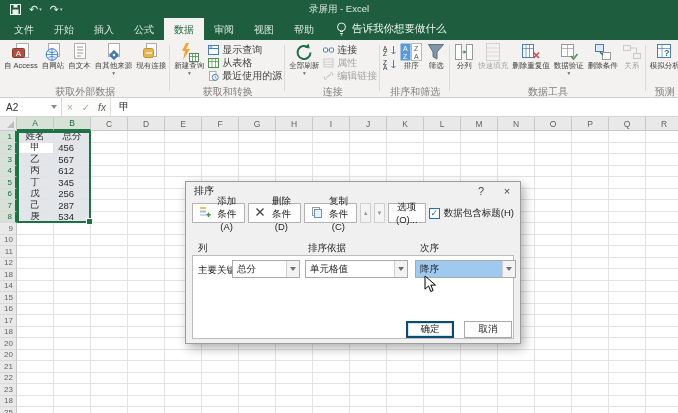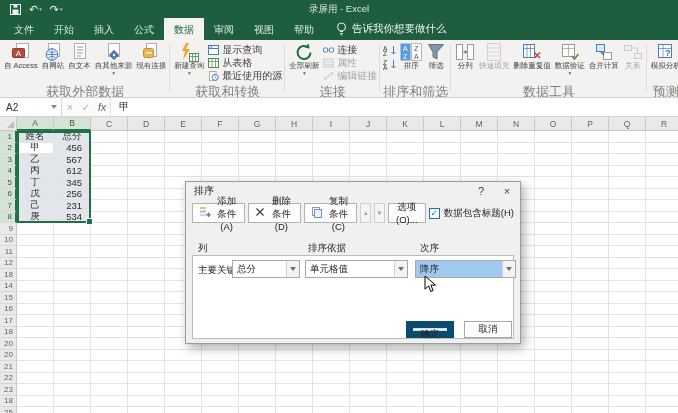--- a/index.html
+++ b/index.html
@@ -15,21 +15,21 @@
 
 .tabsbar{position:absolute;left:0;top:18px;width:678px;height:22px;background:#1e5e3e;display:flex;align-items:stretch;padding-left:4px}
 .tab{font-size:10px;color:#d9eadf;padding:5px 10px 0;white-space:nowrap}
 .tab.active{background:#f3f2f1;color:#1e6b41}
 .tellme{display:flex;align-items:center;gap:5px;font-size:10.5px;color:#ecf4ef;margin-left:12px;white-space:nowrap}
 
 .ribbon{position:absolute;left:0;top:40px;width:678px;height:58px;background:#f3f2f1;border-bottom:1px solid #d2d0ce;display:flex;overflow:hidden}
 .rgroup{display:flex;flex-direction:column;padding:1px 3px 0;position:relative;flex:none}
 .rgroup:after{content:"";position:absolute;right:0;top:5px;bottom:6px;width:1px;background:#dcdbda}
 .rbody{flex:1;display:flex;align-items:flex-start;gap:2px}
-.rlabel{text-align:center;font-size:13px;color:#817f7c;height:11px;line-height:11px;white-space:nowrap}
+.rlabel{text-align:center;font-size:10px;color:#817f7c;height:11px;line-height:11px;white-space:nowrap}
 .bigbtn{display:flex;flex-direction:column;align-items:center;padding:1px 1px 0;font-size:7.5px;color:#3f3f3f;text-align:center;line-height:1.15;min-width:22px}
 .bigbtn .lbl{max-width:40px}
 .bigbtn .arr{font-size:5.5px;color:#666;line-height:4px}
 .bigbtn.disabled,.smallbtn.disabled{opacity:.45}
 .ric{height:20px;display:flex;align-items:center;justify-content:center}
 .smallcol{display:flex;flex-direction:column;gap:1px;padding-top:3px}
 .smallbtn{display:flex;align-items:center;gap:3px;font-size:10px;color:#3f3f3f;height:12px;white-space:nowrap}
 .smallbtn .ric{height:10px;width:12px}
 .tinycol{display:flex;flex-direction:column;gap:3px;padding-top:4px}
 .tinybtn .ric{height:11px}
@@ -47,21 +47,21 @@
 .corner:after{content:"";position:absolute;right:2px;bottom:2px;border-left:7px solid transparent;border-bottom:7px solid #bdbdbd}
 .chcell{width:37px;flex:none;background:#e9e9e9;border-right:1px solid #c8c8c8;border-bottom:1px solid #c8c8c8;font-size:8.5px;color:#636363;display:flex;align-items:center;justify-content:center}
 .chcell.sel{background:#d5e2d5;color:#1e6b41;border-bottom:2px solid #217346}
 .gridrows{position:absolute;left:0;top:131px;width:683px;height:282px;overflow:hidden}
 .grow{display:flex;height:11.5px}
 .rowhdr{width:17px;flex:none;background:#e9e9e9;border-right:1px solid #c8c8c8;border-bottom:1px solid #d9d9d9;font-size:8px;color:#636363;display:flex;align-items:center;justify-content:flex-end;padding-right:3px}
 .rowhdr.sel{background:#d5e2d5;color:#1e6b41;border-right:2px solid #217346}
 .cell{width:37px;flex:none;background:#fff;border-right:1px solid #e3e3e3;border-bottom:1px solid #e3e3e3;font-size:9.5px;color:#2b2b2b;display:flex;align-items:center;justify-content:center;overflow:hidden}
 .cell.sel{background:#e2e6ea}
 .cell.active{background:#fff}
-.cell.num{justify-content:flex-end;padding-right:8px}
+.cell.num{justify-content:flex-end;padding-right:16px}
 .sel-outline{position:absolute;left:17px;top:131px;width:74px;height:92px;border:2px solid #1f7145;pointer-events:none;z-index:5}
 .fill-handle{position:absolute;left:87px;top:219px;width:5px;height:5px;background:#1f7145;box-shadow:0 0 0 1px #fff;z-index:6}
 
 .dialog{position:absolute;left:185px;top:181px;width:336px;height:163px;background:#f0f0f0;border:1px solid #9c9c9c;box-shadow:3px 4px 10px rgba(0,0,0,.32);z-index:10;font-size:9.5px;color:#222}
 .dlg-title{height:18px;display:flex;align-items:center;padding-left:8px;font-size:10px}
 .dlg-help,.dlg-close{width:26px;text-align:center;color:#444;font-size:11px}
 .dlg-help{margin-left:auto}
 .dlg-toolbar{display:flex;align-items:center;margin:2px 6px 16px;height:22px;gap:3px}
 .tb{display:inline-flex;align-items:center;gap:4px;height:20px;padding:0 6px;font-size:9.5px;font-family:inherit;color:#222;background:#fdfdfd;border:1px solid #b3b3b3}
 .tb.navbtn{width:17px;justify-content:center;padding:0}
@@ -72,21 +72,21 @@
 .dlg-hdrs span{position:absolute;top:2px}
 .dlg-list{position:relative;margin:0 6px;height:84px;background:#fff;border:1px solid #bdbdbd}
 .cond-lbl{position:absolute;left:5px;top:8px}
 .dd{position:absolute;top:4px;height:18px;background:#fff;border:1px solid #a9a9a9;display:flex;align-items:stretch}
 .ddv{flex:1;display:flex;align-items:center;padding-left:4px;overflow:hidden;white-space:nowrap}
 .dd.focused .ddv{background:#9fc9ef}
 .dda{width:13px;border-left:1px solid #d0d0d0;background:#f3f3f3;display:flex;align-items:center;justify-content:center}
 .dda:after{content:"";width:0;height:0;border-left:3px solid transparent;border-right:3px solid transparent;border-top:4px solid #707070}
 .dlg-btns{position:absolute;right:8px;bottom:5px;display:flex;gap:10px}
 .dbtn{width:48px;height:17px;font-size:9.5px;font-family:inherit;color:#222;background:#fdfdfd;border:1px solid #a9a9a9}
-.dbtn.default{border:7px solid #0c4a6e;box-shadow:0 0 0 1px #cde4f5 inset}
+.dbtn.default{border:2px solid #0c4a6e;box-shadow:0 0 0 1px #cde4f5 inset}
 
 .cursor{position:absolute;left:424px;top:275px;z-index:20;pointer-events:none}
 </style>
 </head>
 <body>
 
 <div id="app">
 
   <div class="titlebar">
     <div class="win-title">录屏用 - Excel</div>
@@ -365,21 +365,21 @@
             <span class="arr">▾</span>
           </div>
           <div class="bigbtn">
             <span class="ric">
               <svg width="20" height="20">
                 <rect x="2.5" y="2.5" width="8" height="7" fill="#dce9f7" stroke="#4a7ebb"></rect>
                 <rect x="9.5" y="10.5" width="8" height="7" fill="#fff" stroke="#999"></rect>
                 <path d="M7 10l3 3" stroke="#1e7145" stroke-width="1.2"></path>
               </svg>
             </span>
-            <span class="lbl">合并计算</span>
+            <span class="lbl">删除条件</span>
           </div>
           <div class="bigbtn disabled">
             <span class="ric">
               <svg width="20" height="20">
                 <rect x="1.5" y="3.5" width="7" height="5" fill="#eee" stroke="#999"></rect>
                 <rect x="11.5" y="11.5" width="7" height="5" fill="#eee" stroke="#999"></rect>
                 <path d="M8.5 6h6v5" fill="none" stroke="#999"></path>
               </svg>
             </span>
             <span class="lbl">关系</span>
@@ -563,21 +563,21 @@
         <div class="cell"></div>
         <div class="cell"></div>
         <div class="cell"></div>
         <div class="cell"></div>
         <div class="cell"></div>
         <div class="cell"></div>
       </div>
       <div class="grow">
         <div class="rowhdr sel">7</div>
         <div class="cell sel">己</div>
-        <div class="cell sel num">231</div>
+        <div class="cell sel num">287</div>
         <div class="cell"></div>
         <div class="cell"></div>
         <div class="cell"></div>
         <div class="cell"></div>
         <div class="cell"></div>
         <div class="cell"></div>
         <div class="cell"></div>
         <div class="cell"></div>
         <div class="cell"></div>
         <div class="cell"></div>

